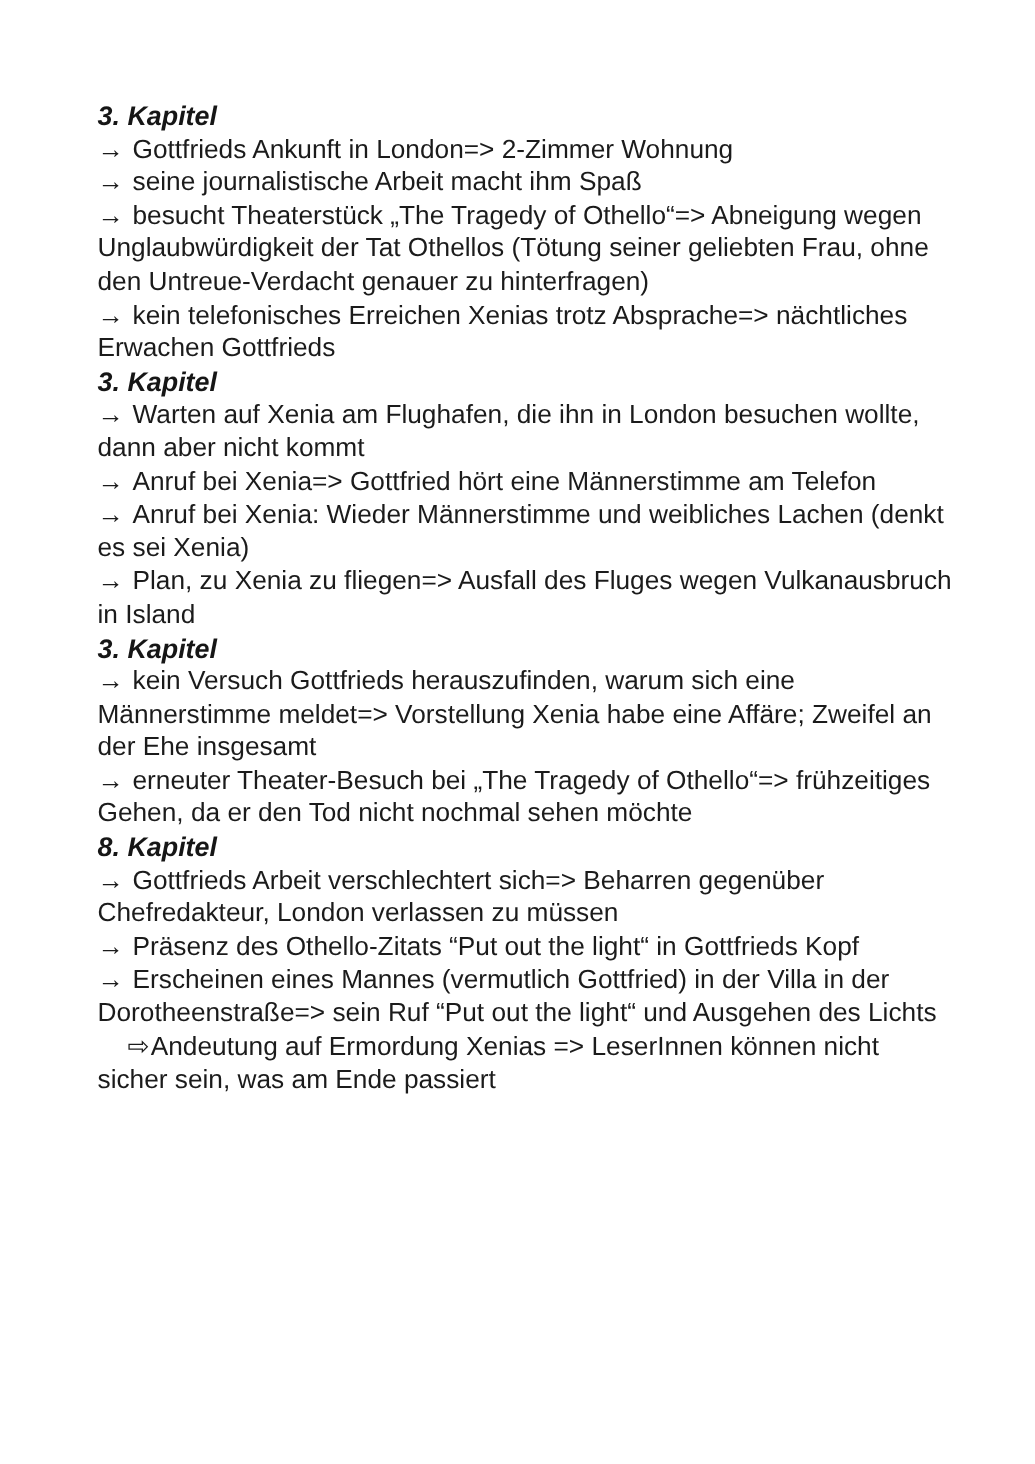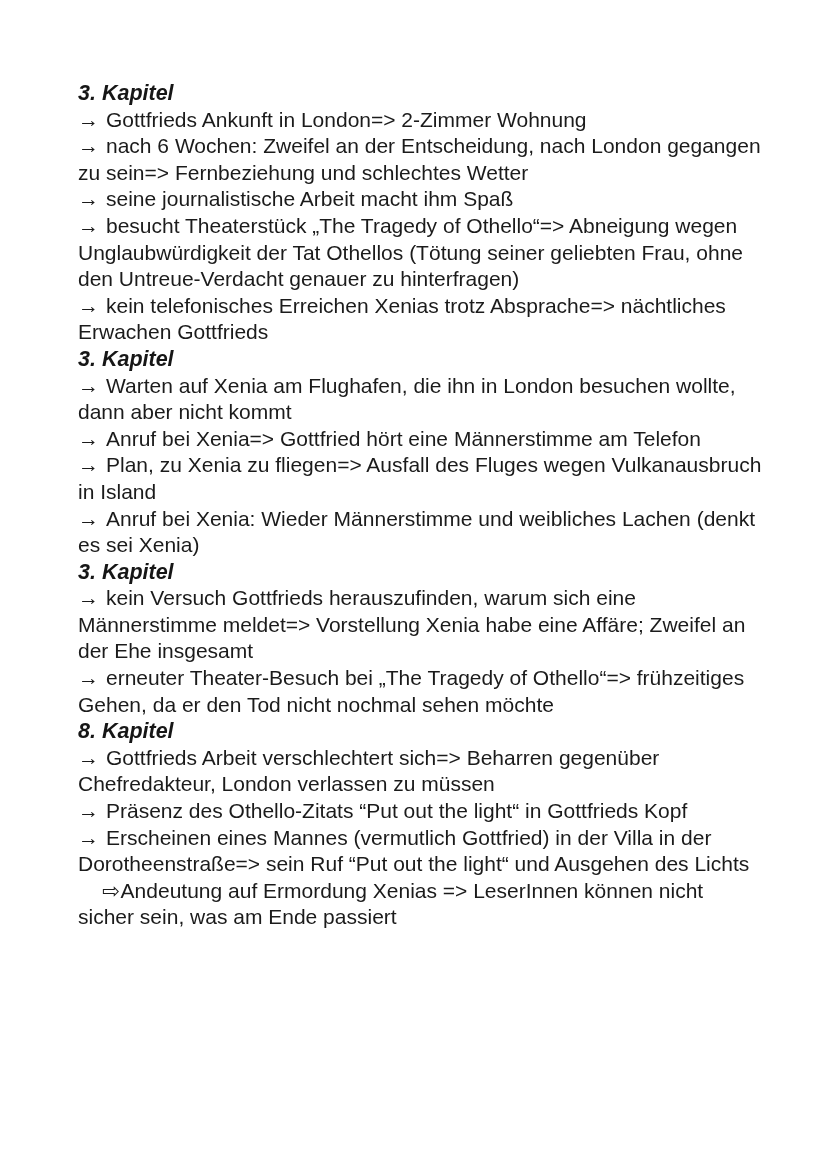--- a/index.html
+++ b/index.html
@@ -48,35 +48,34 @@
 </style>
 </head>
 <body>
 
 <div class="page">
   <main class="content">
 
     <section>
       <h2 class="heading">3. Kapitel</h2>
       <p class="item"><span class="marker">→</span><span>Gottfrieds Ankunft in London=&gt; 2-Zimmer Wohnung</span></p>
-      <p class="item"><span class="marker">→</span><span>nach 6 Wochen: Zweifel an der Entscheidung, nach London gegangen zu sein=&gt; Fernbeziehung und schlechtes Wetter</span></p>
       <p class="item"><span class="marker">→</span><span>seine journalistische Arbeit macht ihm Spaß</span></p>
       <p class="item"><span class="marker">→</span><span>besucht Theaterstück „The Tragedy of Othello“=&gt; Abneigung wegen Unglaubwürdigkeit der Tat Othellos (Tötung seiner geliebten Frau, ohne den Untreue-Verdacht genauer zu hinterfragen)</span></p>
       <p class="item"><span class="marker">→</span><span>kein telefonisches Erreichen Xenias trotz Absprache=&gt; nächtliches Erwachen Gottfrieds</span></p>
     </section>
 
     <section>
       <h2 class="heading">3. Kapitel</h2>
       <p class="item"><span class="marker">→</span><span>Warten auf Xenia am Flughafen, die ihn in London besuchen wollte, dann aber nicht kommt</span></p>
       <p class="item"><span class="marker">→</span><span>Anruf bei Xenia=&gt; Gottfried hört eine Männerstimme am Telefon</span></p>
     </section>
 
     <section>
+      <p class="item"><span class="marker">→</span><span>Anruf bei Xenia: Wieder Männerstimme und weibliches Lachen (denkt es sei Xenia)</span></p>
       <p class="item"><span class="marker">→</span><span>Plan, zu Xenia zu fliegen=&gt; Ausfall des Fluges wegen Vulkanausbruch in Island</span></p>
-      <p class="item"><span class="marker">→</span><span>Anruf bei Xenia: Wieder Männerstimme und weibliches Lachen (denkt es sei Xenia)</span></p>
     </section>
 
     <section>
       <h2 class="heading">3. Kapitel</h2>
       <p class="item"><span class="marker">→</span><span>kein Versuch Gottfrieds herauszufinden, warum sich eine Männerstimme meldet=&gt; Vorstellung Xenia habe eine Affäre; Zweifel an der Ehe insgesamt</span></p>
       <p class="item"><span class="marker">→</span><span>erneuter Theater-Besuch bei „The Tragedy of Othello“=&gt; frühzeitiges Gehen, da er den Tod nicht nochmal sehen möchte</span></p>
     </section>
 
     <section>
       <h2 class="heading">8. Kapitel</h2>

